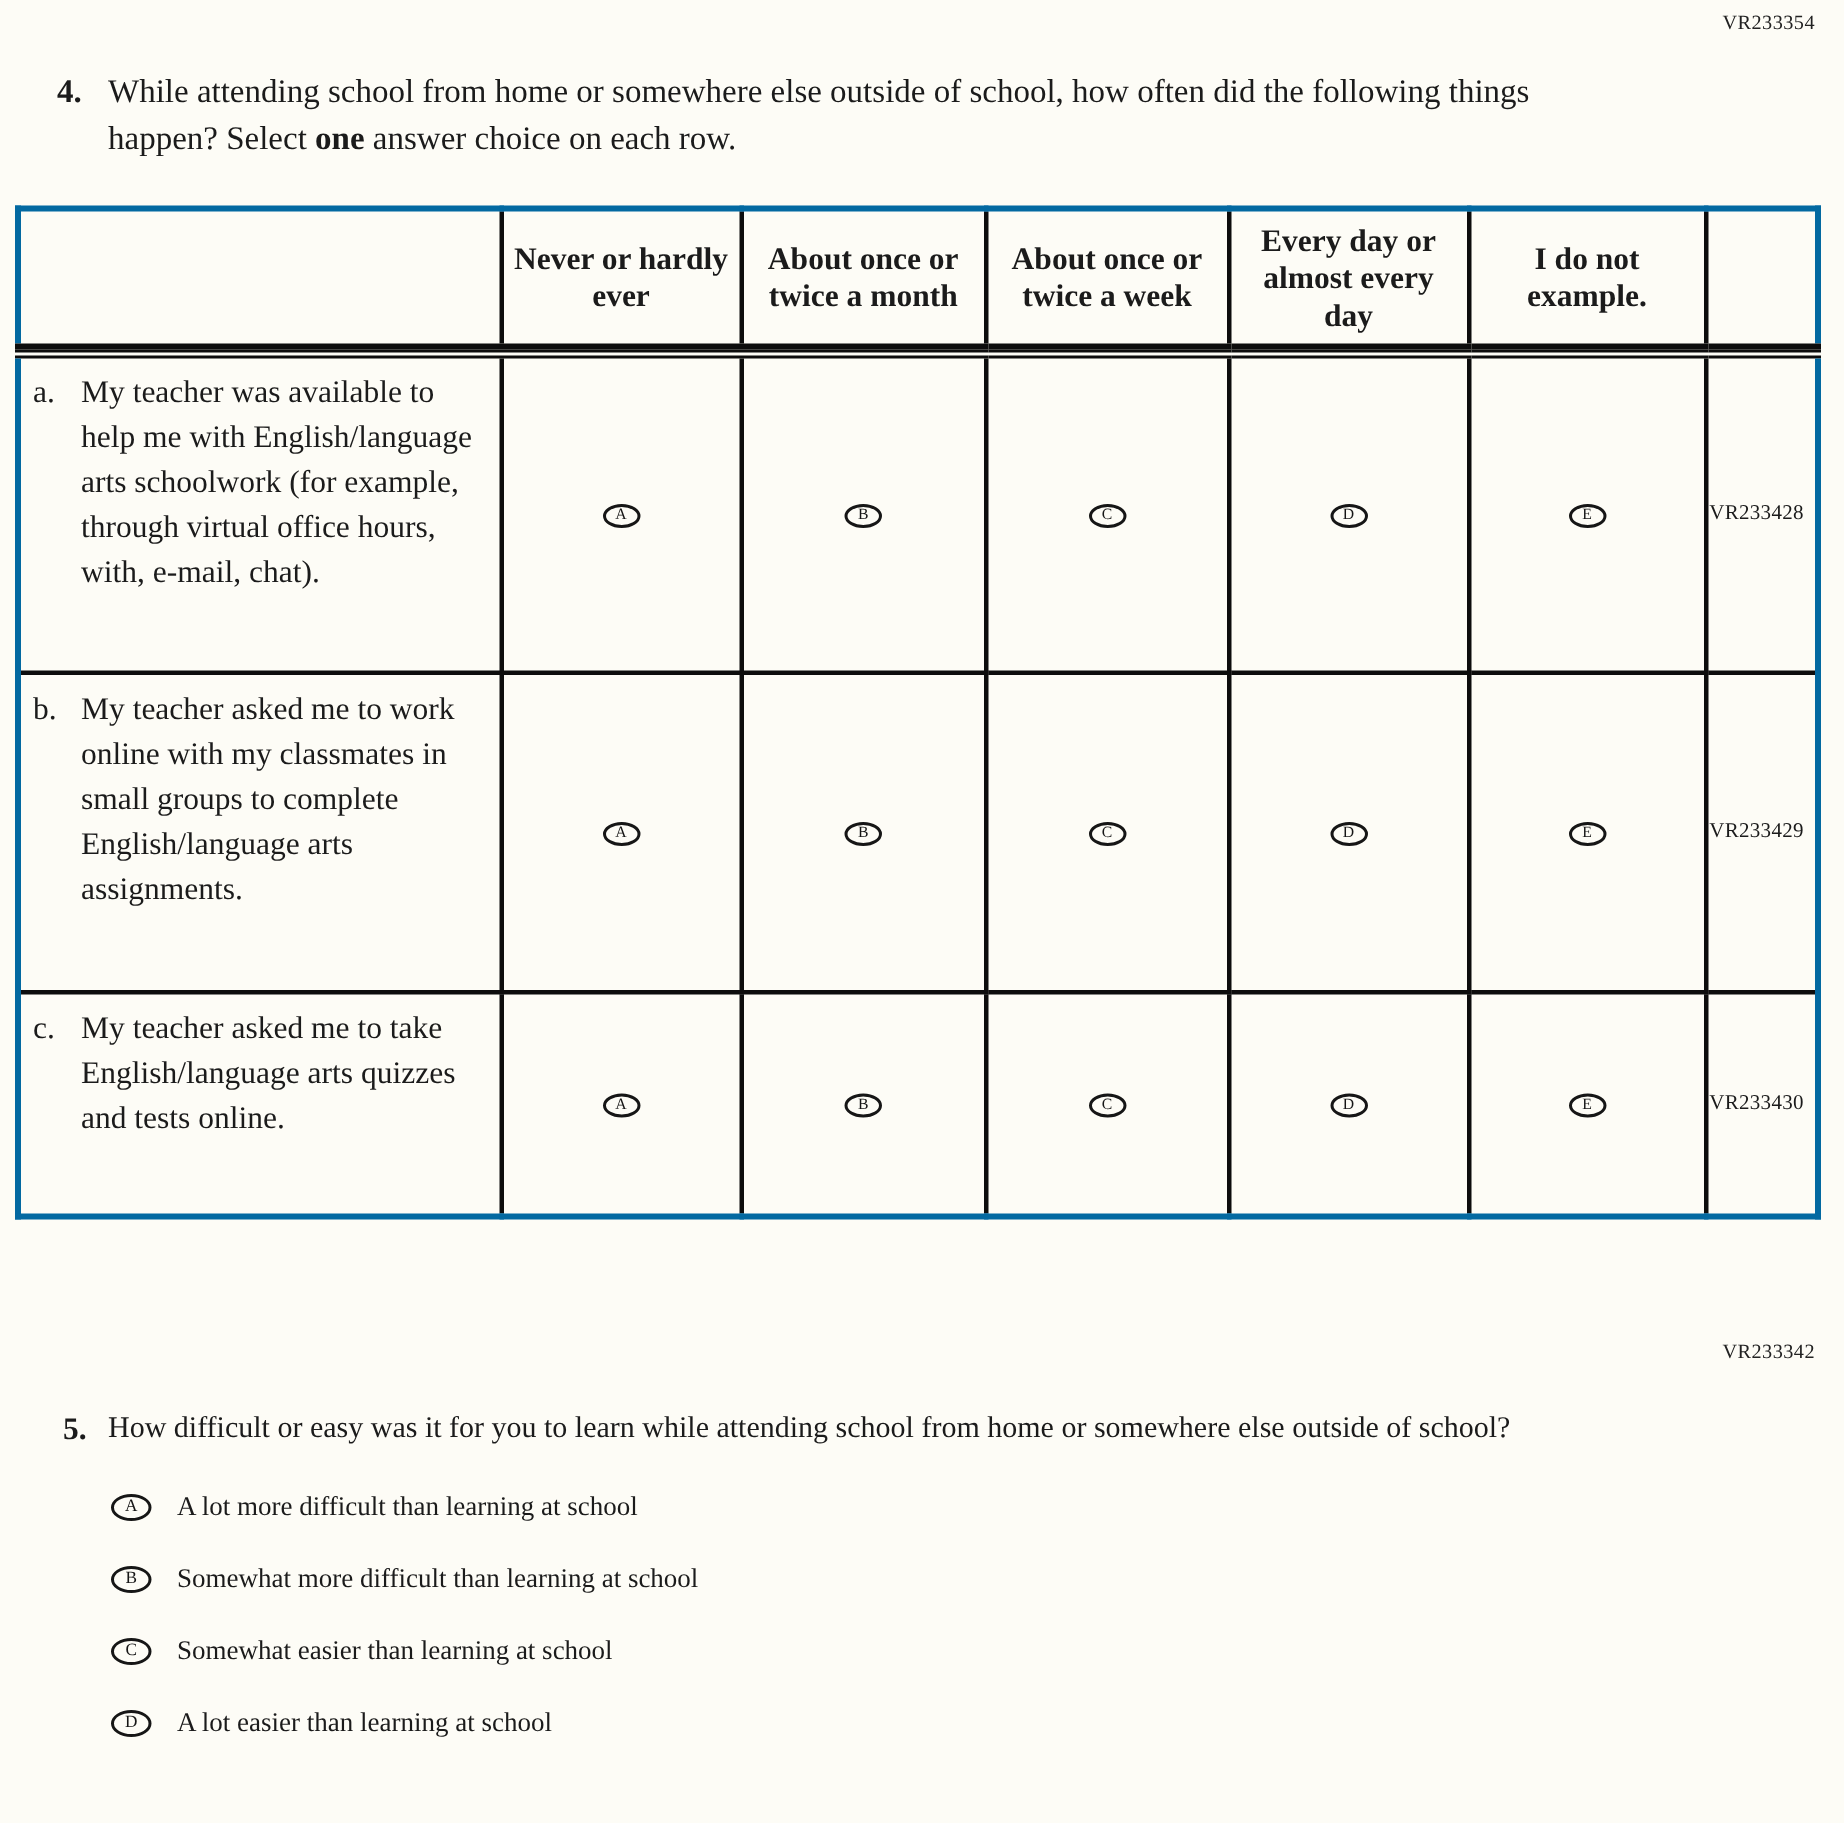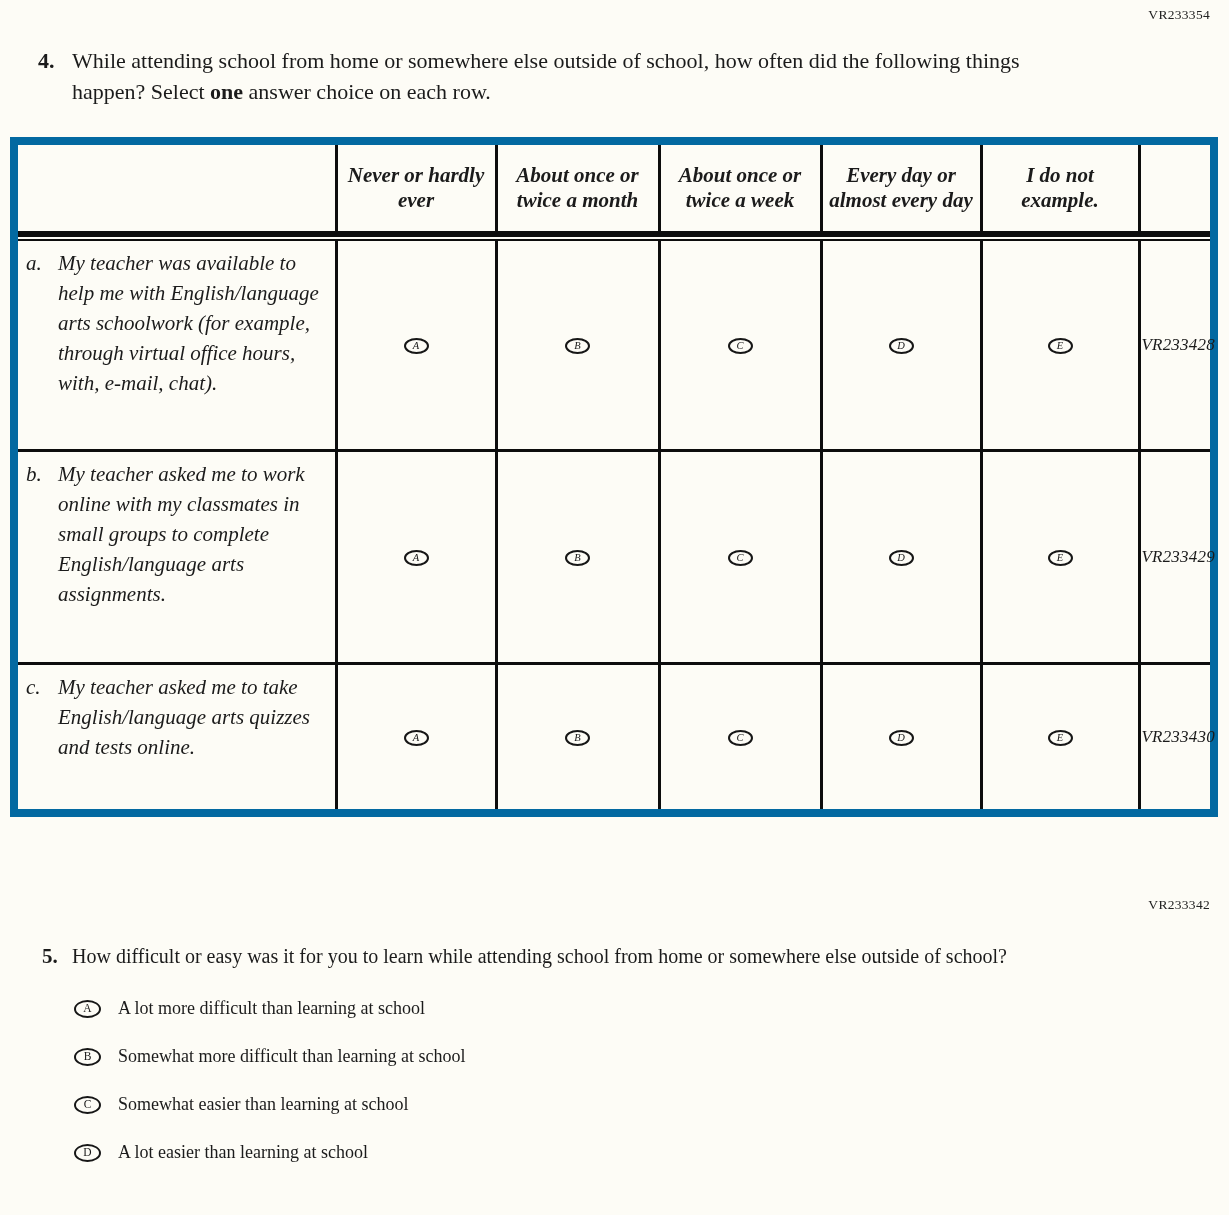--- a/index.html
+++ b/index.html
@@ -42,22 +42,21 @@
   }
   .q5 .qtext { font-size: 20px; max-width: 990px; }
   .qtext b { font-weight: bold; text-align: right; }
 
   
   table.grid {
     margin: 30px 18px 0 10px;
     width: 1200px;
     table-layout: fixed;
     border-collapse: collapse;
-    border: 8px solid #0369a1;
-    font-style: italic;
+    border: 4px solid #0369a1;
   }
   table.grid th, table.grid td {
     border: 3px solid #0d0d0d;
     background: #fdfcf6;
   }
   table.grid thead th {
     height: 92px;
     font-size: 21px;
     line-height: 25px;
     font-weight: bold;
@@ -83,23 +82,23 @@
     line-height: 30px;
   }
   .row-text {
     flex: 1 1 auto;
     font-size: 21px;
     line-height: 30px;
     max-width: 262px;
   }
   td.bub { text-align: center; vertical-align: middle; }
   td.code {
-    font-size: 17px;
+    font-size: 14px;
     letter-spacing: 0.2px;
-    text-align: right;
+    text-align: left;
     vertical-align: middle;
     padding: 0 1px;
   }
   tr.row-a td { height: 212px; }
   tr.row-b td { height: 213px; }
   tr.row-c td { height: 150px; }
 
   
   .bubble {
     display: inline-flex;

